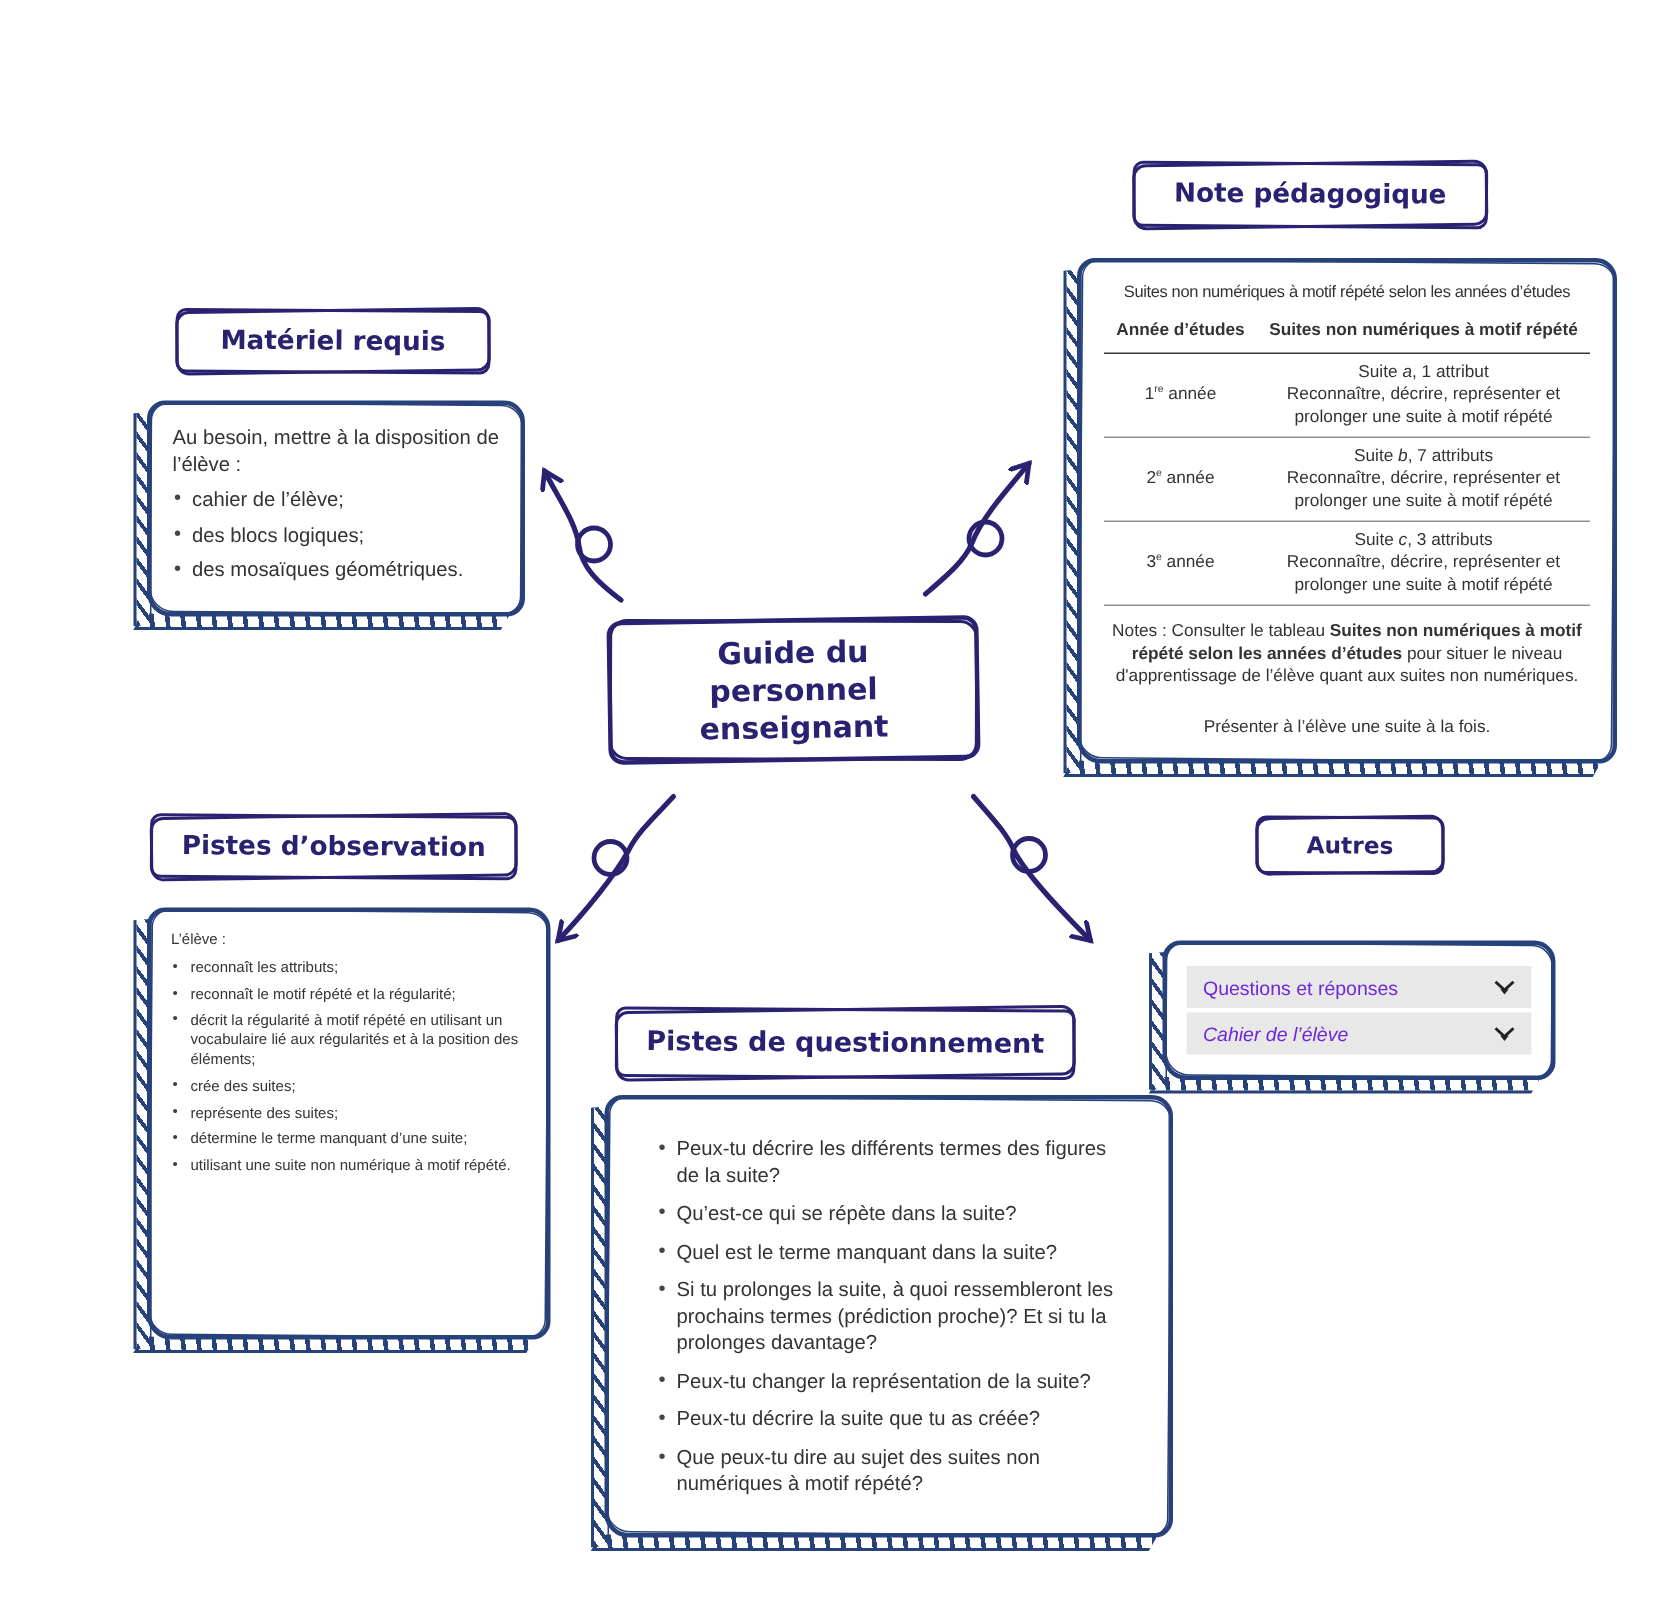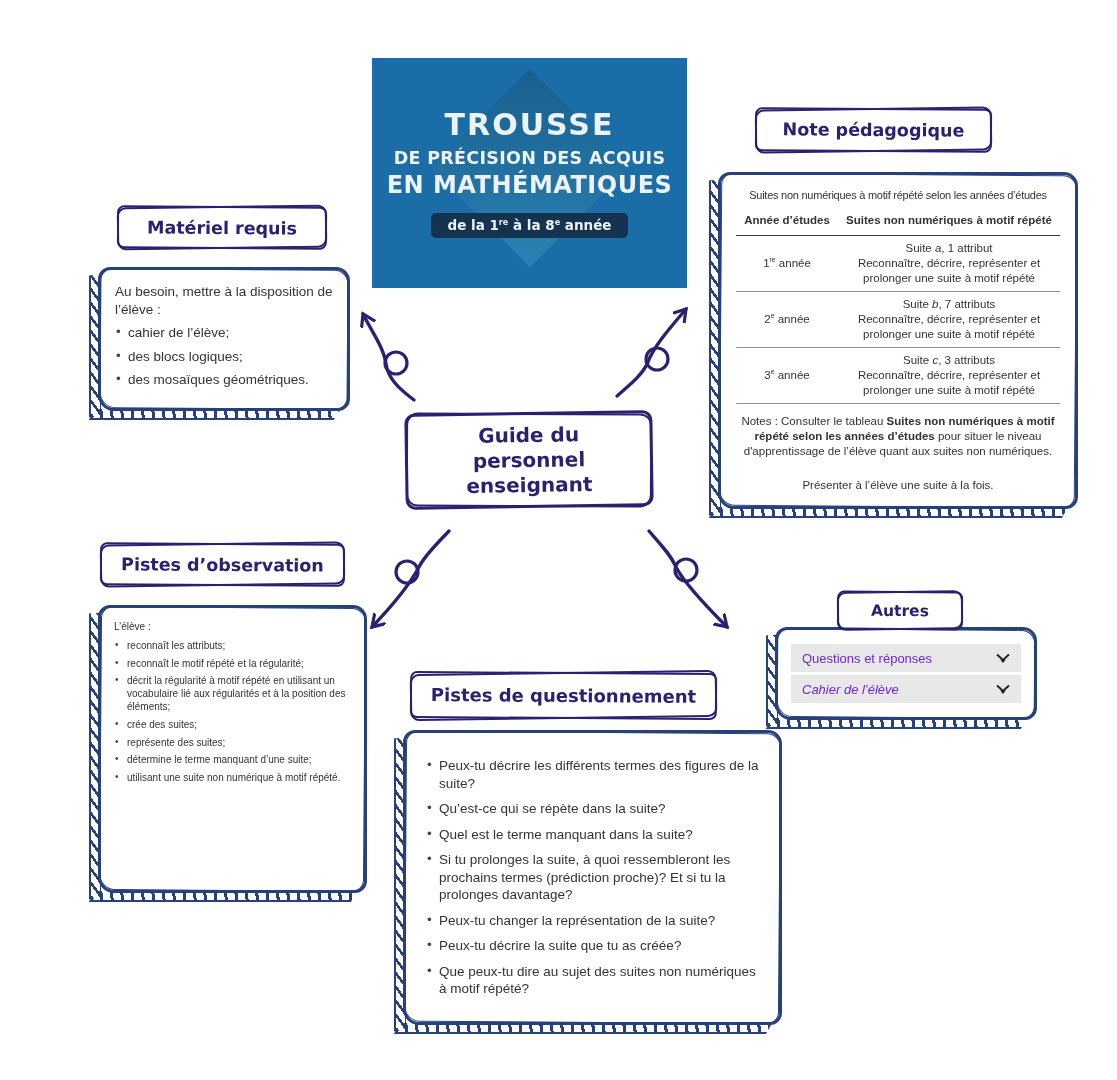--- a/index.html
+++ b/index.html
@@ -34,21 +34,21 @@
   
   .title-box{position:absolute;background:#fff;border:2.5px solid var(--ink);border-radius:7px;
     display:flex;align-items:center;justify-content:center;color:var(--ink);
     font-family:"DejaVu Sans",sans-serif;font-weight:bold;transform:rotate(.4deg);z-index:3;}
   .title-box::after{content:"";position:absolute;inset:-2px;border:2.5px solid var(--ink);
     border-radius:9px;transform:rotate(-1.2deg);pointer-events:none;}
   #t-materiel{left:117px;top:206px;width:210px;height:43px;font-size:17.5px;}
   #t-note{left:755px;top:108px;width:237px;height:44px;font-size:17.5px;}
   #t-obs{left:100px;top:543px;width:245px;height:43px;font-size:17.5px;}
   #t-quest{left:410px;top:672px;width:307px;height:47px;font-size:18px;}
-  #t-autres{left:837px;top:591px;width:126px;height:39px;font-size:15.5px;}
+  #t-autres{left:837px;top:544px;width:126px;height:39px;font-size:15.5px;}
 
   
   #center-node{position:absolute;left:405px;top:412px;width:248px;height:96px;background:#fff;
     border:3px solid var(--ink);border-radius:10px;display:flex;align-items:center;justify-content:center;
     text-align:center;color:var(--ink);font-family:"DejaVu Sans",sans-serif;font-weight:bold;
     font-size:20px;line-height:1.25;transform:rotate(-.9deg);z-index:3;padding:0 14px;}
   #center-node::after{content:"";position:absolute;inset:-2px;border:2.5px solid var(--ink);
     border-radius:12px;transform:rotate(1.1deg);pointer-events:none;}
 
   
@@ -65,21 +65,21 @@
   #c-materiel{left:98px;top:267px;width:252px;min-height:128px;padding:13px 14px;font-size:13.5px;line-height:1.3;}
   #c-obs{left:98px;top:605px;width:269px;min-height:288px;padding:13px 13px;font-size:10px;line-height:1.28;}
   #c-quest{left:403px;top:730px;width:379px;min-height:240px;padding:16px 16px;font-size:13.5px;line-height:1.3;}
   #c-note{left:718px;top:172px;width:360px;min-height:333px;padding:13px 15px;font-size:11.5px;line-height:1.3;text-align:center;}
   #c-autres{left:775px;top:627px;width:262px;min-height:81px;padding:14px 13px;}
 
   ul.blist{list-style:none;margin-top:6px;}
   ul.blist li{position:relative;padding-left:13px;margin:6px 0;}
   ul.blist li::before{content:"•";position:absolute;left:1px;top:-1px;color:#444;}
   #c-quest ul.blist{margin-top:0;}
-  #c-quest ul.blist li{margin:8px 4px;}
+  #c-quest ul.blist li{margin:8px 16px;}
   #c-obs ul.blist li{margin:5px 0;}
 
   
   .note-caption{white-space:nowrap;letter-spacing:-.25px;font-size:11px;margin-bottom:9px;}
   .nt-head{display:flex;font-weight:bold;border-bottom:1.5px solid #3a3a3a;padding:2px 0 7px;}
   .nt-c1{width:102px;flex:none;}
   .nt-c2{flex:1;}
   .nt-row{display:flex;align-items:center;border-bottom:1px solid #8f8f8f;padding:5px 0;}
   .note-notes{margin-top:10px;}
   .note-final{margin-top:20px;}
@@ -117,27 +117,20 @@
     <g>
       <path class="arrow-path" marker-end="url(#ah)" d="M 449 531 C 436 545 425 555 419 567 C 411 582 392 606 372 627"></path>
       <circle class="arrow-loop" cx="407" cy="572" r="11"></circle>
     </g>
     <g>
       <path class="arrow-path" marker-end="url(#ah)" d="M 649 531 C 661 545 671 555 676 567 C 684 583 706 606 727 627"></path>
       <circle class="arrow-loop" cx="686" cy="570" r="11"></circle>
     </g>
   </svg>
 
-  <div id="banner">
-    <div class="diamond"></div>
-    <div class="b-line b1">TROUSSE</div>
-    <div class="b-line b2">DE PRÉCISION DES ACQUIS</div>
-    <div class="b-line b3">EN MATHÉMATIQUES</div>
-    <div class="pill"><span>de la 1</span><sup>re</sup><span> à la 8</span><sup>e</sup><span> année</span></div>
-  </div>
 
   <div id="center-node">
     <span>Guide du personnel enseignant</span>
   </div>
 
   <div class="title-box" id="t-materiel">
     <span>Matériel requis</span>
   </div>
   <div class="content-box" id="c-materiel">
     <div class="hatch-l"></div>

